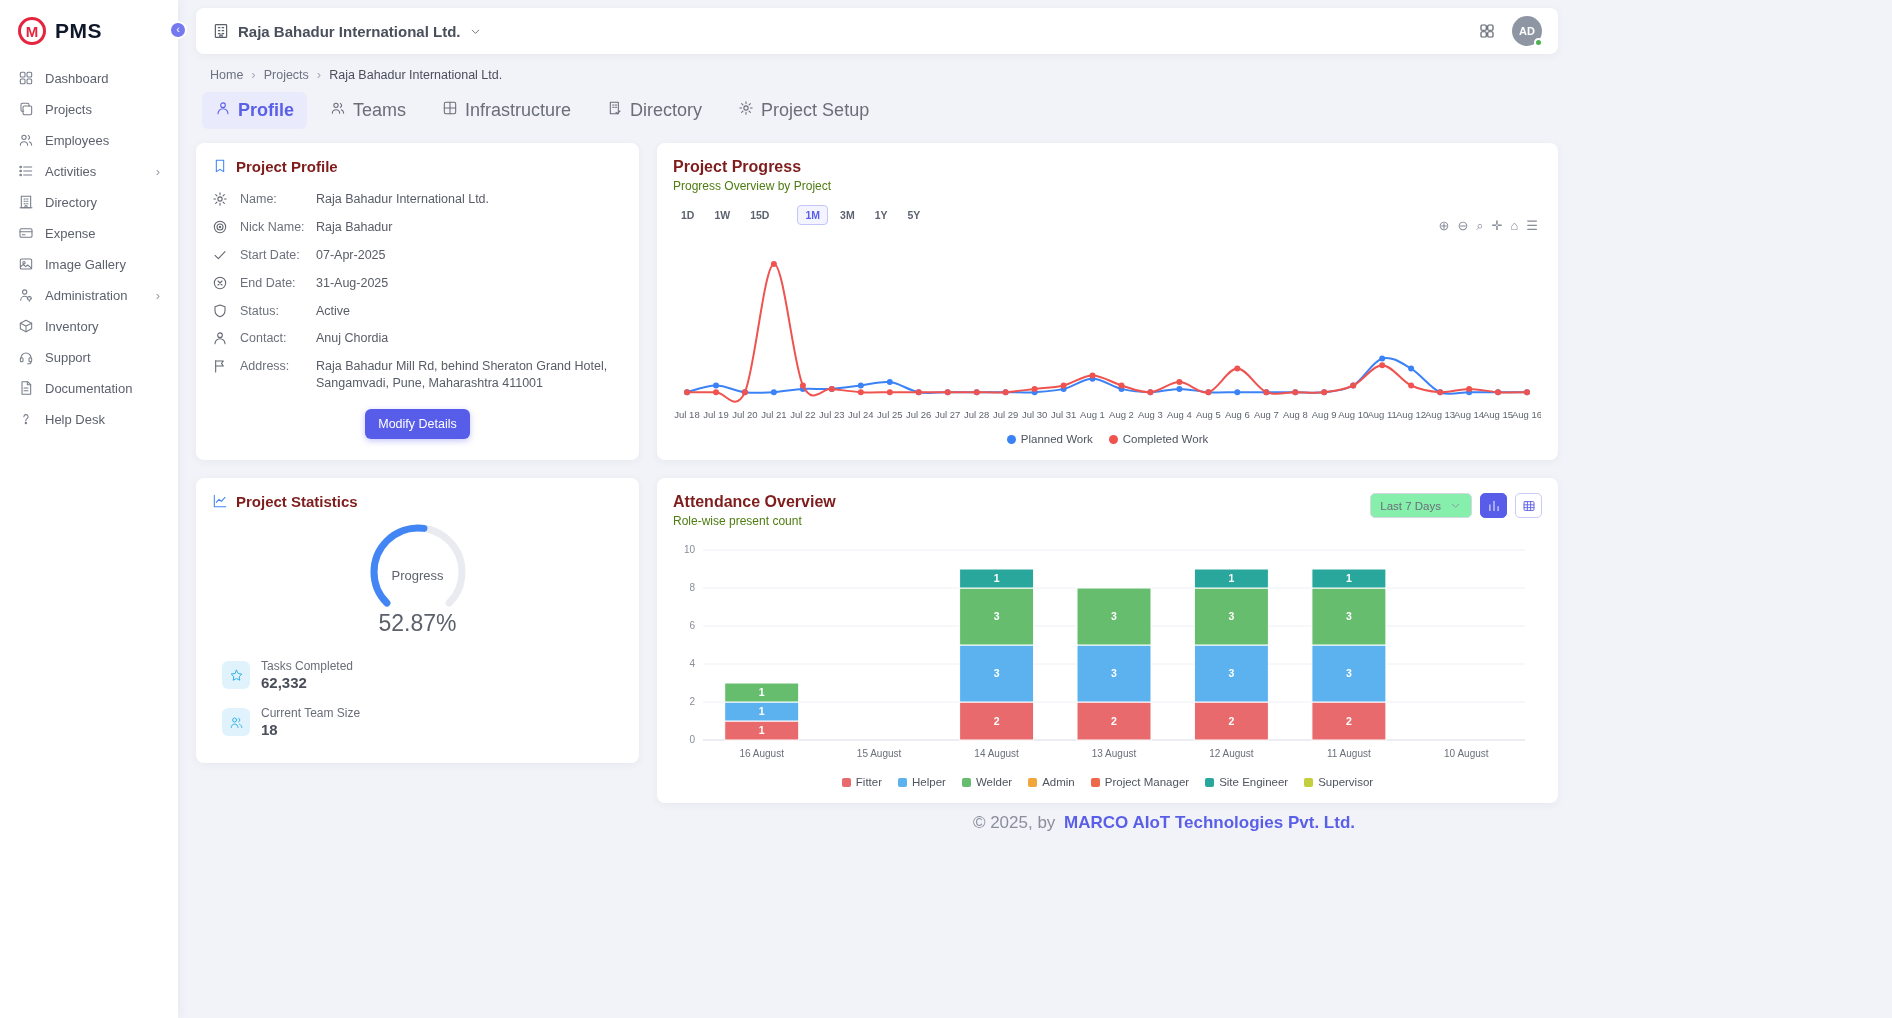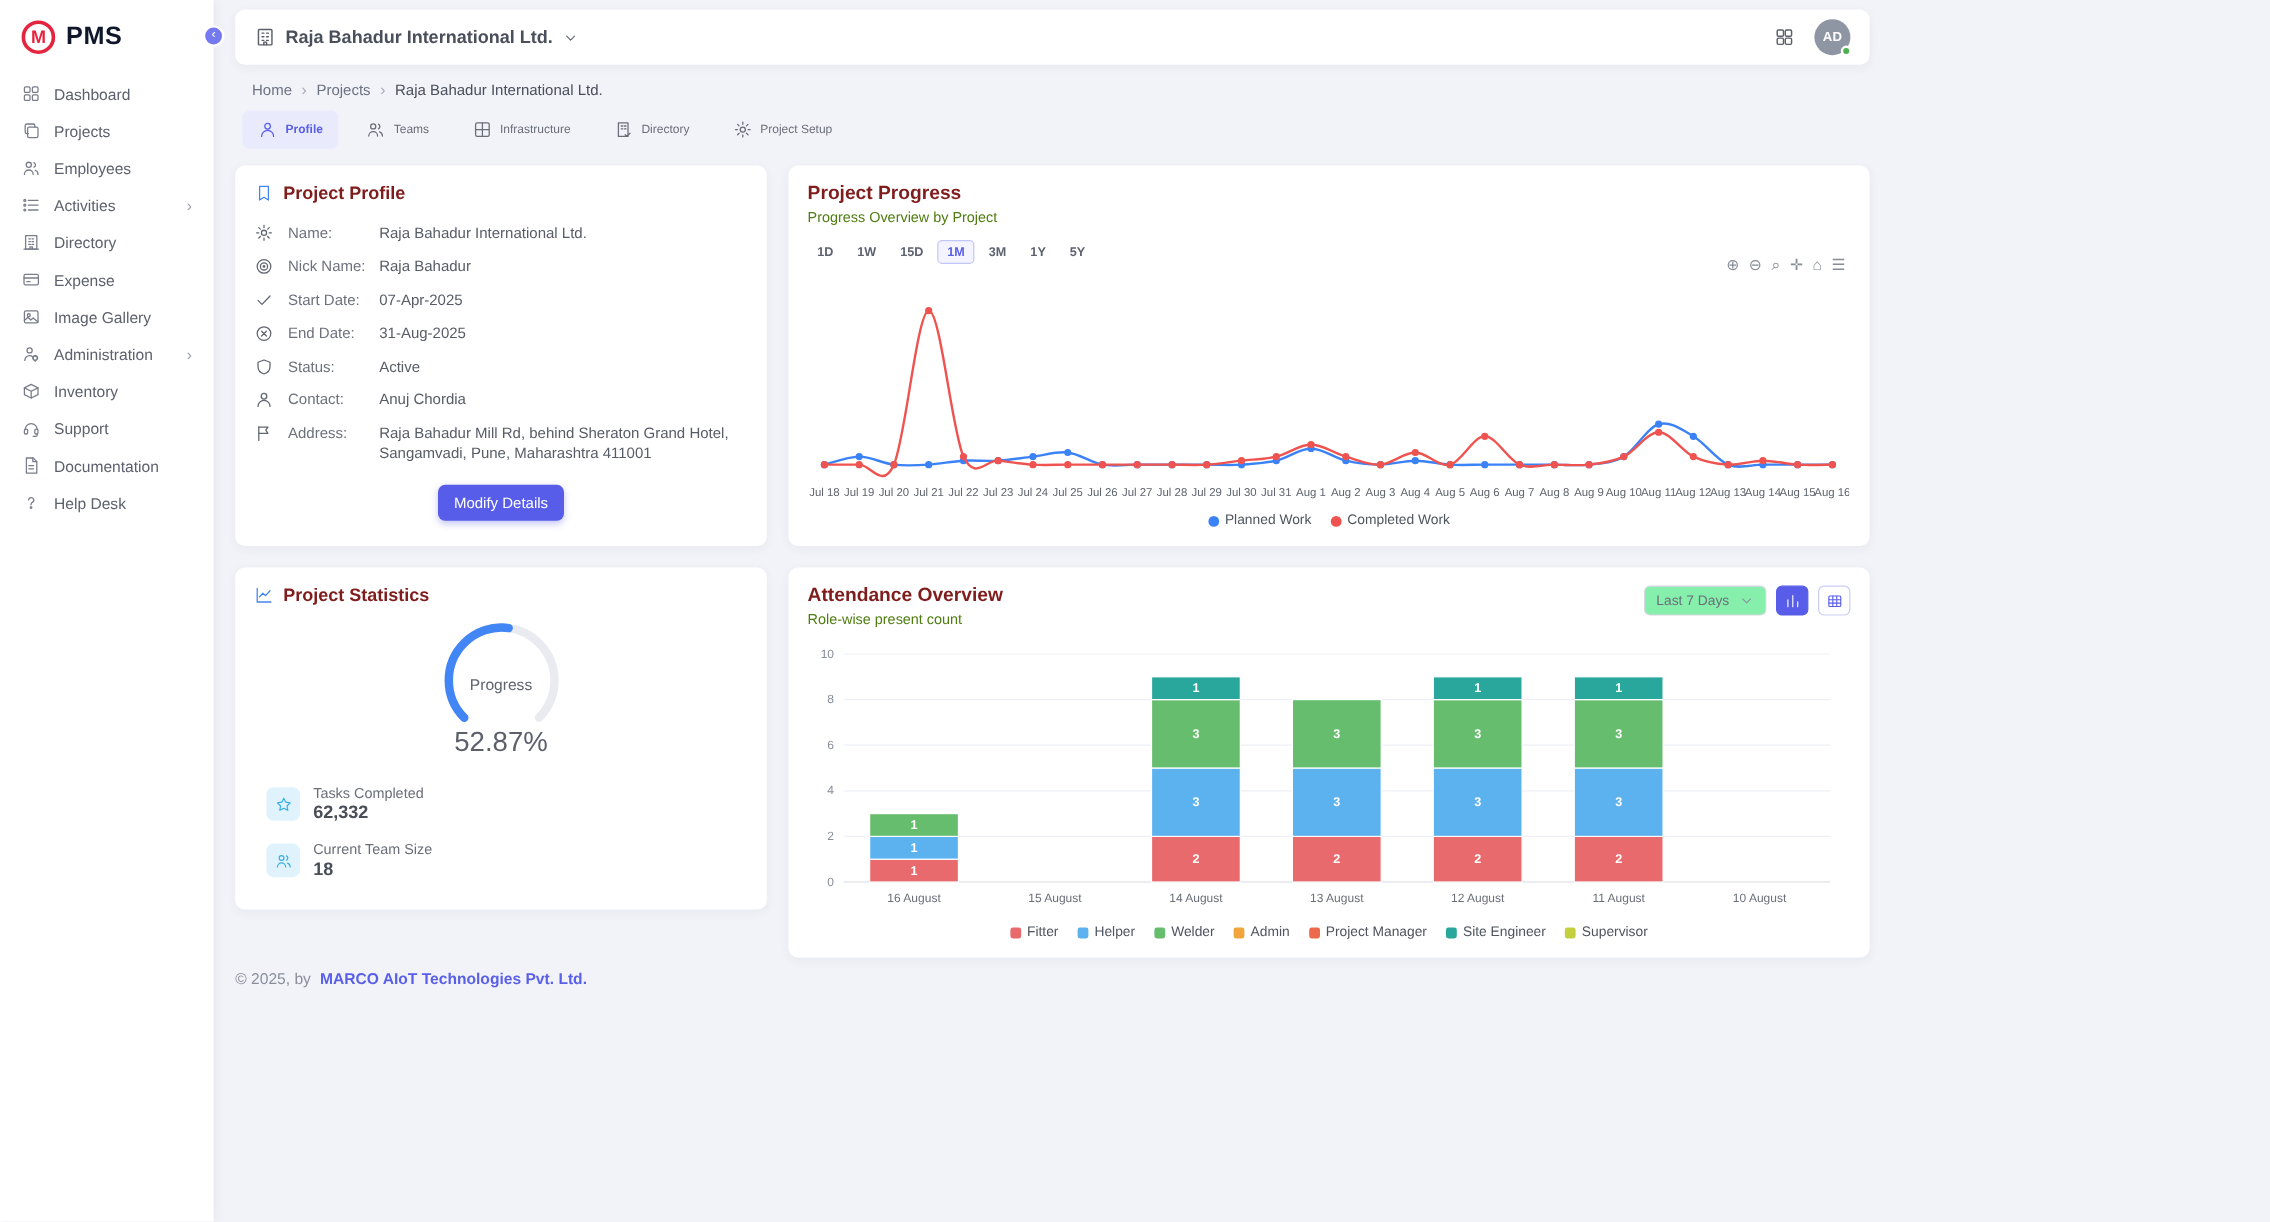--- a/index.html
+++ b/index.html
@@ -46,22 +46,22 @@
     display:flex; align-items:center; justify-content:center; font-size:11px; font-weight:600; cursor:pointer; }
   .status-dot { position:absolute; right:-1px; bottom:-1px; width:9px; height:9px; border-radius:50%;
     background:#4caf50; border:2px solid #fff; }
 
   .breadcrumb { margin:13px 4px 0 14px; font-size:12.5px; color:#6b7280; display:flex; align-items:center; gap:8px; }
   .bc-item { cursor:pointer; }
   .bc-item.last { color:#494e5a; }
   .bc-sep { color:#a5aab4; font-size:13px; }
 
   .tabs { margin:10px 0 0 6px; display:flex; gap:10px; }
-  .tab { display:flex; align-items:center; gap:7px; padding:8px 13px; border-radius:6px;
-    font-size:10px; color:#6a6e79; cursor:pointer; }
+  .tab { display:flex; gap:7px; padding:8px 13px; border-radius:6px;
+    font-size:18px; color:#6a6e79; cursor:pointer; }
   .tab.active { background:#e9ebfd; color:#5a5fe8; font-weight:600; }
 
   .content-grid { margin-top:14px; display:grid; grid-template-columns:443px 901px; gap:18px; align-items:start; }
   .col-left, .col-right { display:flex; flex-direction:column; gap:18px; }
 
   .card-title { display:flex; gap:8px; font-size:15px; font-weight:600; color:#7f1d1d; }
   .card-title .t-icon { color:#4285f4; display:flex; }
   .card-title.lg { font-size:16px; }
   .card-sub { font-size:12px; color:#4d7c0f; margin-top:3px; }
 
@@ -88,21 +88,21 @@
   .stat-ic svg { width:15px; height:15px; }
   .stat-txt { display:flex; flex-direction:column; }
   .stat-label { font-size:12px; color:#6a6e78; }
   .stat-value { font-size:15px; font-weight:700; color:#4a4e59; margin-top:1px; }
 
   
   .progress-card { position:relative; }
   .ranges { margin-top:12px; display:flex; gap:4px; }
   .range-btn { font-size:10.5px; font-weight:600; color:#5d6270; padding:3px 7px; border:1px solid transparent;
     border-radius:4px; background:none; cursor:pointer; font-family:"Liberation Sans", sans-serif; }
-  .range-btn.active { color:#5a5fe8; border-color:#c3c6f8; background:#f3f4ff; }
+  .range-btn.active { color:#5a5fe8; border-color:#c3c6f8; background:#f3f4ff;margin-left:16px; }
   .chart-toolbar { position:absolute; right:20px; top:76px; display:flex; gap:8px; color:#878c98; font-size:13px; }
   .chart-toolbar .tb { cursor:pointer; line-height:1; }
   #line-chart { margin-top:6px; display:block; }
   .legend { display:flex; justify-content:center; align-items:center; gap:16px; font-size:11.5px;
     color:#4f545f; margin-top:4px; flex-wrap:wrap; }
   .lg-item { display:flex; align-items:center; gap:5px; cursor:pointer; }
   .dot { width:9px; height:9px; border-radius:50%; display:inline-block; }
   .sq { width:9px; height:9px; border-radius:2px; display:inline-block; }
 
   
@@ -116,21 +116,21 @@
   .toggle svg { width:14px; height:14px; }
   .toggle.active { background:#575de8; border-color:#575de8; color:#fff; }
   #bar-chart { margin-top:12px; display:block; }
 
   
   .ax { font-size:9.5px; fill:#5f646e; font-family:"Liberation Sans", sans-serif; }
   .bx { font-size:10px; fill:#6a6f79; font-family:"Liberation Sans", sans-serif; }
   .yt { font-size:10px; fill:#878d98; font-family:"Liberation Sans", sans-serif; }
   .bl { font-size:10.5px; fill:#fff; font-weight:bold; font-family:"Liberation Sans", sans-serif; }
 
-  .footer { margin:10px 0 12px; text-align:left; padding-right:203px; font-size:13px; color:#8a8f9b; }
+  .footer { margin:10px 0 12px; text-align:right; padding-right:203px; font-size:17px; color:#8a8f9b; }
   .footer-link { color:#5a5fe8; font-weight:600; text-decoration:none; cursor:pointer; margin-left:4px; }
 </style>
 </head>
 <body>
 
 <div class="app">
   <aside class="sidebar">
     <div class="logo">
       <span class="logo-mark">M</span>
       <span class="logo-text">PMS</span>

